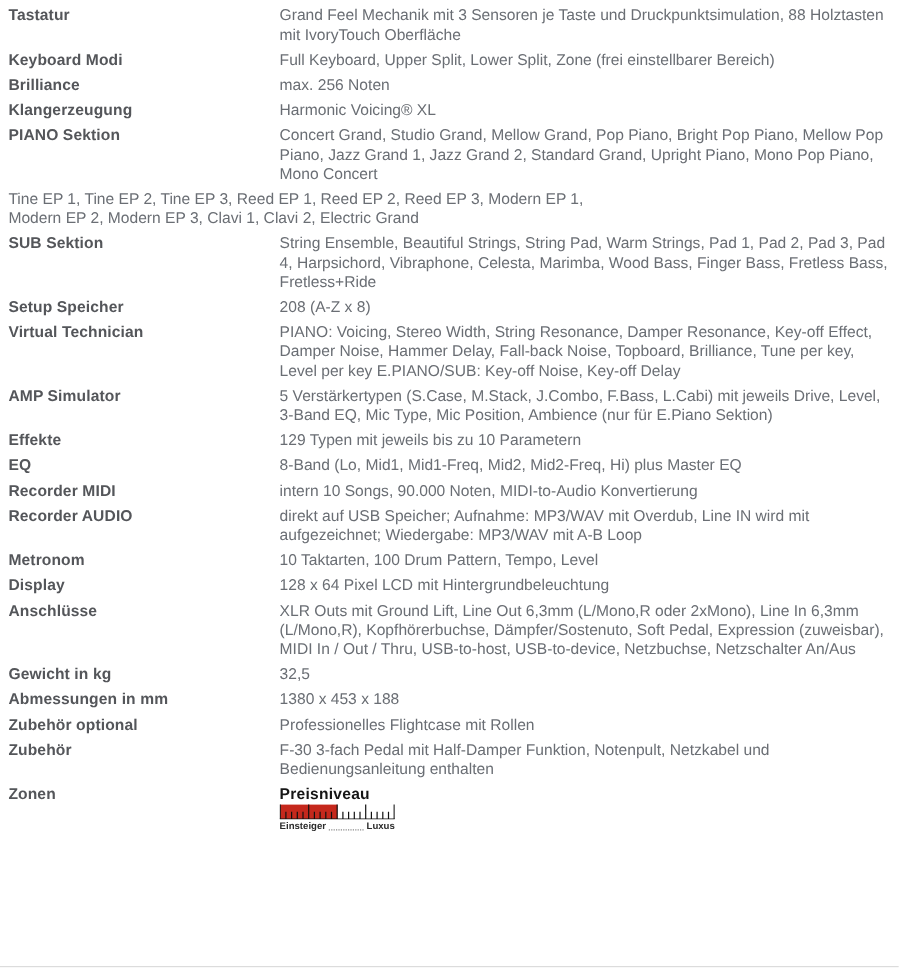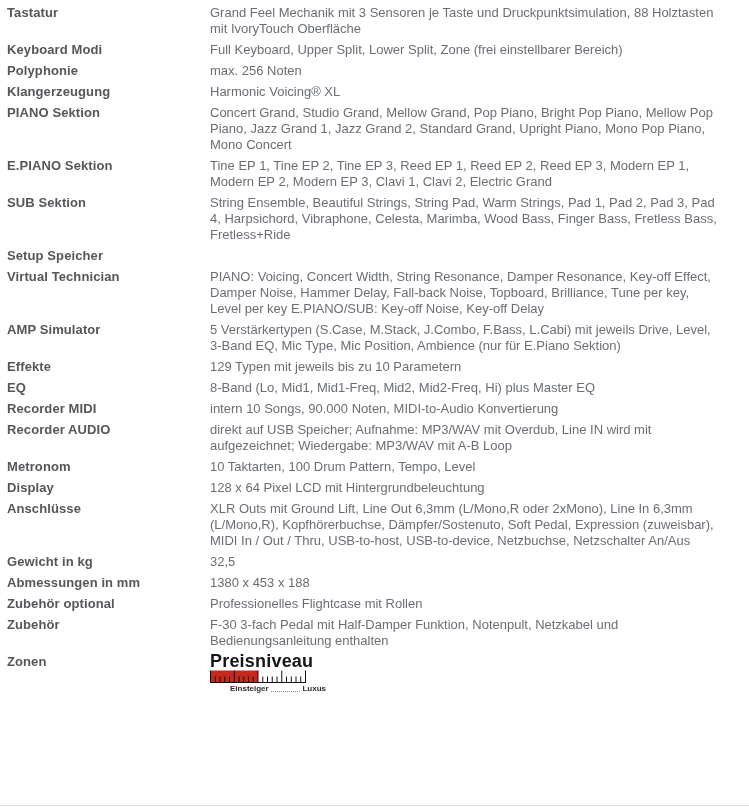--- a/index.html
+++ b/index.html
@@ -14,20 +14,21 @@
     position: relative;
     font-family: "Liberation Sans", "DejaVu Sans", sans-serif;
   }
   .spec-table {
     padding: 5px 9px 0 7px;
   }
   .spec-row {
     display: flex;
     align-items: flex-start;
     margin-bottom: 5px;
+    gap: 23px;
   }
   .spec-label {
     flex: 0 0 203px;
     width: 203px;
     font-size: 13px;
     line-height: 16px;
     font-weight: bold;
     color: #54565a;
     letter-spacing: 0.1px;
   }
@@ -36,36 +37,35 @@
     max-width: 513px;
     font-size: 13px;
     line-height: 16px;
     color: #6a6e74;
   }
   
   .preisniveau {
     display: inline-block;
   }
   .pn-title {
-    font-size: 18px;
+    font-size: 13px;
     font-weight: bold;
     color: #161616;
     line-height: 15px;
     margin-bottom: 1px;
     letter-spacing: 0.2px;
   }
   .pn-scale-svg {
     display: block;
   }
   .pn-labels {
     width: 96px;
     display: flex;
     align-items: flex-end;
     margin-top: 2px;
-    margin-left: 20px;
   }
   .pn-label {
     font-size: 8px;
     line-height: 8px;
     color: #2b2b2b;
     font-weight: bold;
     white-space: nowrap;
   }
   .pn-leader {
     flex: 1 1 auto;
@@ -89,45 +89,45 @@
 
   <div class="spec-row">
       <div class="spec-label">Tastatur</div>
       <div class="spec-value">Grand Feel Mechanik mit 3 Sensoren je Taste und Druckpunktsimulation, 88 Holztasten mit IvoryTouch Oberfläche</div>
     </div>
     <div class="spec-row">
       <div class="spec-label">Keyboard Modi</div>
       <div class="spec-value">Full Keyboard, Upper Split, Lower Split, Zone (frei einstellbarer Bereich)</div>
     </div>
     <div class="spec-row">
-      <div class="spec-label">Polyphonie</div>
+      <div class="spec-label">Brilliance</div>
       <div class="spec-value">max. 256 Noten</div>
     </div>
     <div class="spec-row">
       <div class="spec-label">Klangerzeugung</div>
       <div class="spec-value">Harmonic Voicing® XL</div>
     </div>
     <div class="spec-row">
       <div class="spec-label">PIANO Sektion</div>
       <div class="spec-value">Concert Grand, Studio Grand, Mellow Grand, Pop Piano, Bright Pop Piano, Mellow Pop Piano, Jazz Grand 1, Jazz Grand 2, Standard Grand, Upright Piano, Mono Pop Piano, Mono Concert</div>
     </div>
     <div class="spec-row">
-      <div class="spec-label">E.PIANO Sektion</div>
       <div class="spec-value">Tine EP 1, Tine EP 2, Tine EP 3, Reed EP 1, Reed EP 2, Reed EP 3, Modern EP 1, Modern EP 2, Modern EP 3, Clavi 1, Clavi 2, Electric Grand</div>
     </div>
     <div class="spec-row">
       <div class="spec-label">SUB Sektion</div>
       <div class="spec-value">String Ensemble, Beautiful Strings, String Pad, Warm Strings, Pad 1, Pad 2, Pad 3, Pad 4, Harpsichord, Vibraphone, Celesta, Marimba, Wood Bass, Finger Bass, Fretless Bass, Fretless+Ride</div>
     </div>
     <div class="spec-row">
       <div class="spec-label">Setup Speicher</div>
+      <div class="spec-value">208 (A-Z x 8)</div>
     </div>
     <div class="spec-row">
       <div class="spec-label">Virtual Technician</div>
-      <div class="spec-value">PIANO: Voicing, Concert Width, String Resonance, Damper Resonance, Key-off Effect, Damper Noise, Hammer Delay, Fall-back Noise, Topboard, Brilliance, Tune per key, Level per key E.PIANO/SUB: Key-off Noise, Key-off Delay</div>
+      <div class="spec-value">PIANO: Voicing, Stereo Width, String Resonance, Damper Resonance, Key-off Effect, Damper Noise, Hammer Delay, Fall-back Noise, Topboard, Brilliance, Tune per key, Level per key E.PIANO/SUB: Key-off Noise, Key-off Delay</div>
     </div>
     <div class="spec-row">
       <div class="spec-label">AMP Simulator</div>
       <div class="spec-value">5 Verstärkertypen (S.Case, M.Stack, J.Combo, F.Bass, L.Cabi) mit jeweils Drive, Level, 3-Band EQ, Mic Type, Mic Position, Ambience (nur für E.Piano Sektion)</div>
     </div>
     <div class="spec-row">
       <div class="spec-label">Effekte</div>
       <div class="spec-value">129 Typen mit jeweils bis zu 10 Parametern</div>
     </div>
     <div class="spec-row">

